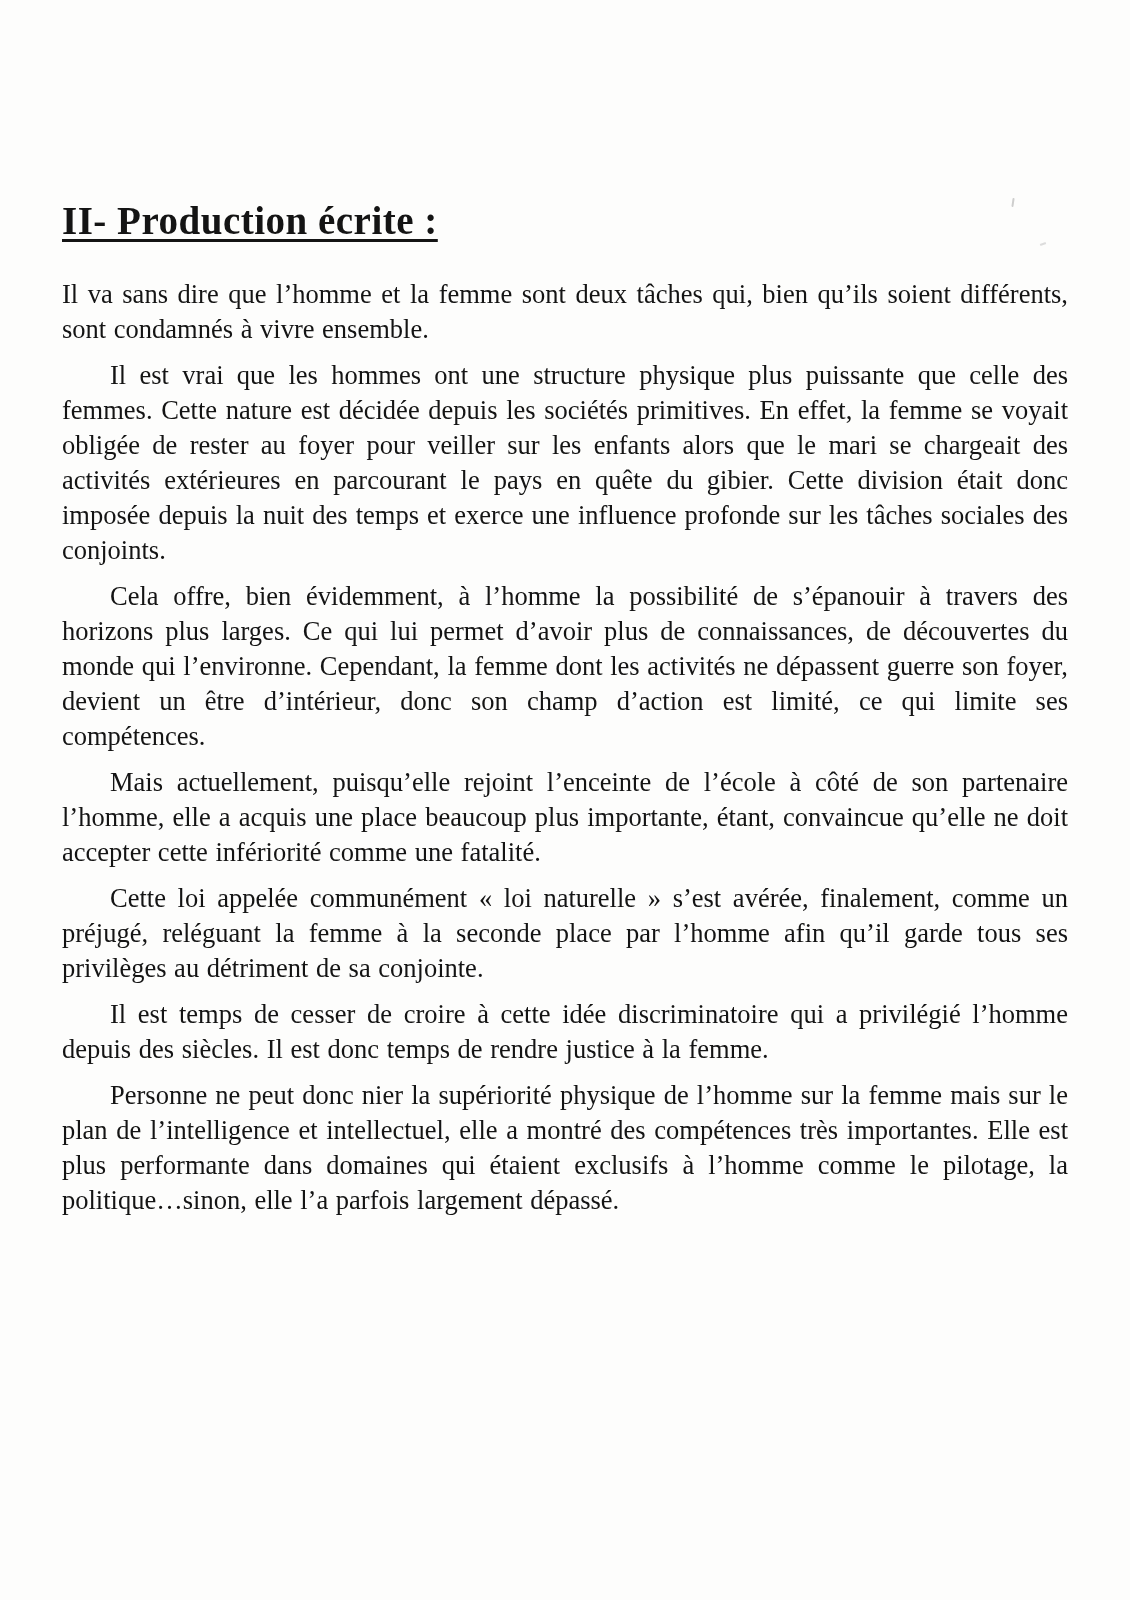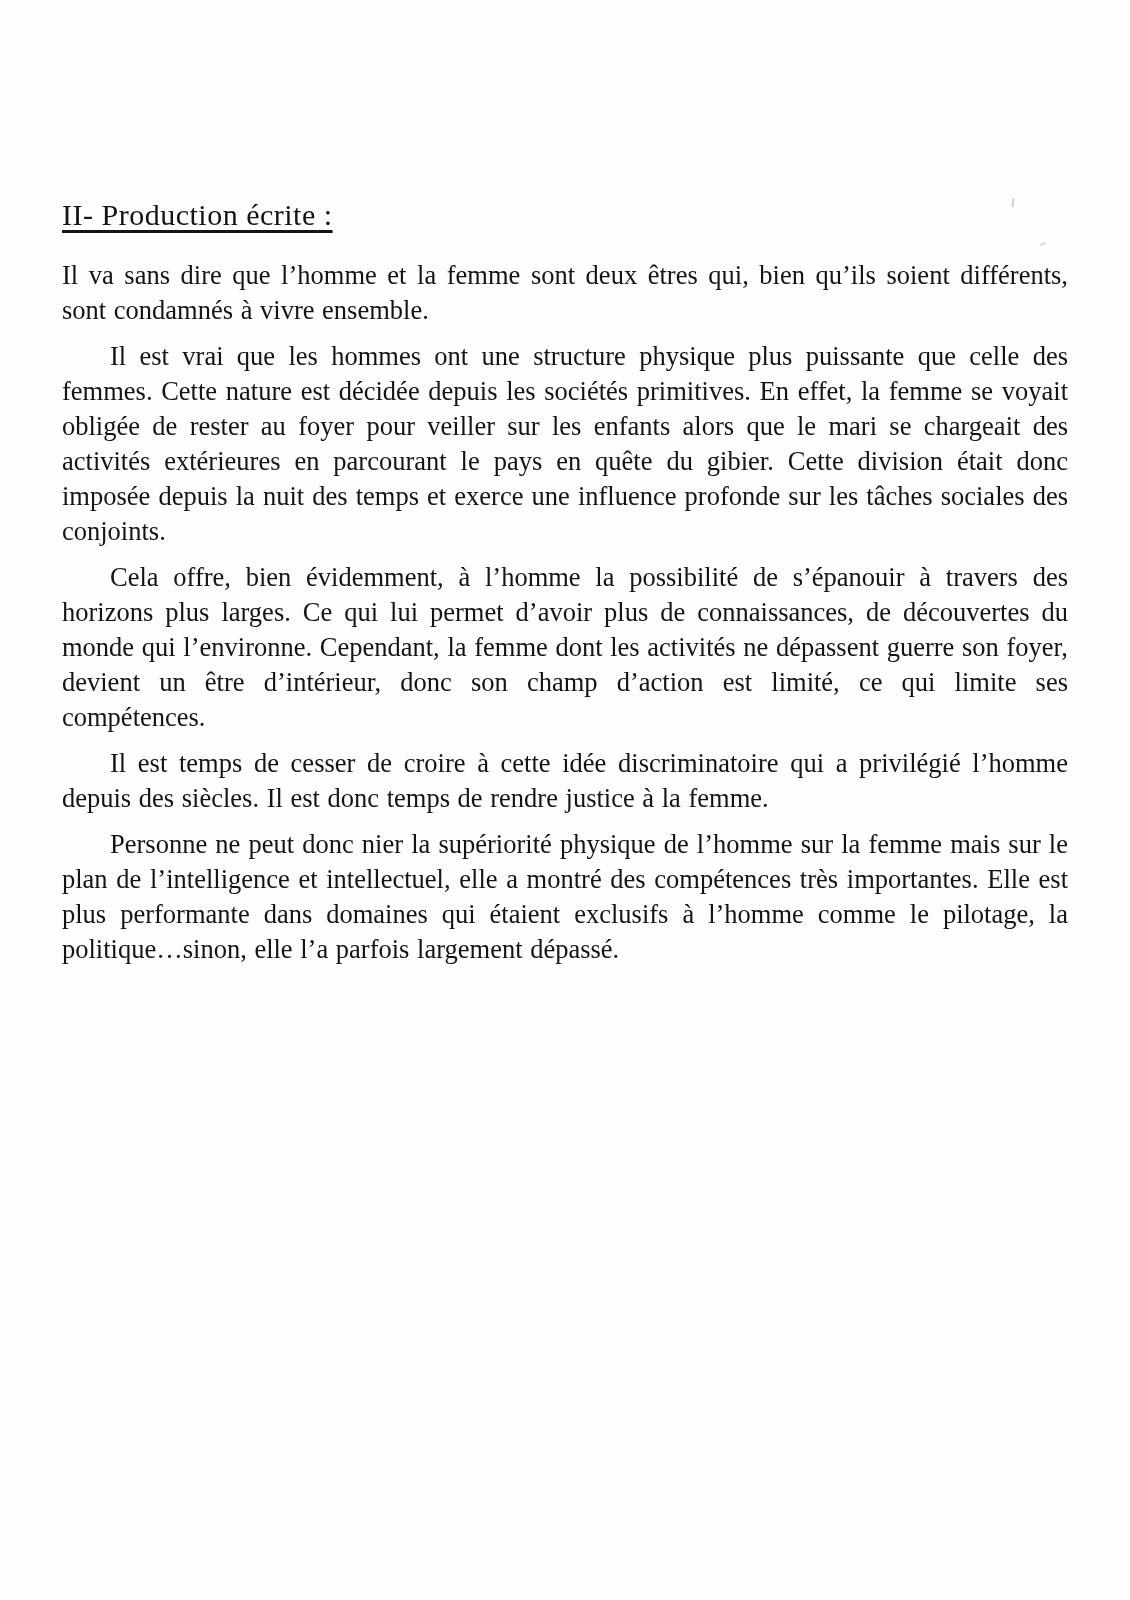--- a/index.html
+++ b/index.html
@@ -13,23 +13,23 @@
     height: 1600px;
     margin: 0 auto;
     background: #fdfdfc;
     box-sizing: border-box;
     padding: 198px 62px 0 62px;
     font-family: "Liberation Serif", "DejaVu Serif", serif;
     color: #141414;
     overflow: hidden;
   }
   .doc-title {
-    font-size: 30px;
-    font-weight: normal;
-    margin: 0 0 16px 0;
+    font-size: 39px;
+    font-weight: bold;
+    margin: 0 0 24px 0;
     display: inline-block;
     text-decoration: underline;
     text-decoration-thickness: 3px;
     text-underline-offset: 5px;
     letter-spacing: 0.5px;
   }
   .title-row { margin: 0 0 10px 0; }
   .para {
     font-size: 26.5px;
     line-height: 35px;
@@ -65,26 +65,28 @@
 
 <div class="page">
 
   <span class="scan-artifact"></span>
   <span class="scan-artifact2"></span>
 
   <div class="title-row">
     <h1 class="doc-title">II- Production écrite :</h1>
   </div>
 
-  <p class="para">Il va sans dire que l’homme et la femme sont deux êtres qui, bien qu’ils soient différents, sont condamnés à vivre ensemble.</p>
+  <p class="para">Il va sans dire que l’homme et la femme sont deux tâches qui, bien qu’ils soient différents, sont condamnés à vivre ensemble.</p>
 
 
   <p class="para indent">Il est vrai que les hommes ont une structure physique plus puissante que celle des femmes. Cette nature est décidée depuis les sociétés primitives. En effet, la femme se voyait obligée de rester au foyer pour veiller sur les enfants alors que le mari se chargeait des activités extérieures en parcourant le pays en quête du gibier. Cette division était donc imposée depuis la nuit des temps et exerce une influence profonde sur les tâches sociales des conjoints.</p>
 
   <p class="para indent">Cela offre, bien évidemment, à l’homme la possibilité de s’épanouir à travers des horizons plus larges. Ce qui lui permet d’avoir plus de connaissances, de découvertes du monde qui l’environne. Cependant, la femme dont les activités ne dépassent guerre son foyer, devient un être d’intérieur, donc son champ d’action est limité, ce qui limite ses compétences.</p>
 
+  <p class="para indent">Mais actuellement, puisqu’elle rejoint l’enceinte de l’école à côté de son partenaire l’homme, elle a acquis une place beaucoup plus importante, étant, convaincue qu’elle ne doit accepter cette infériorité comme une fatalité.</p>
 
+  <p class="para indent">Cette loi appelée communément « loi naturelle » s’est avérée, finalement, comme un préjugé, reléguant la femme à la seconde place par l’homme afin qu’il garde tous ses privilèges au détriment de sa conjointe.</p>
 
   <p class="para indent">Il est temps de cesser de croire à cette idée discriminatoire qui a privilégié l’homme depuis des siècles. Il est donc temps de rendre justice à la femme.</p>
 
   <p class="para indent">Personne ne peut donc nier la supériorité physique de l’homme sur la femme mais sur le plan de l’intelligence et intellectuel, elle a montré des compétences très importantes. Elle est plus performante dans domaines qui étaient exclusifs à l’homme comme le pilotage, la politique…sinon, elle l’a parfois largement dépassé.</p>
 
 </div>
 
 </body></html>

